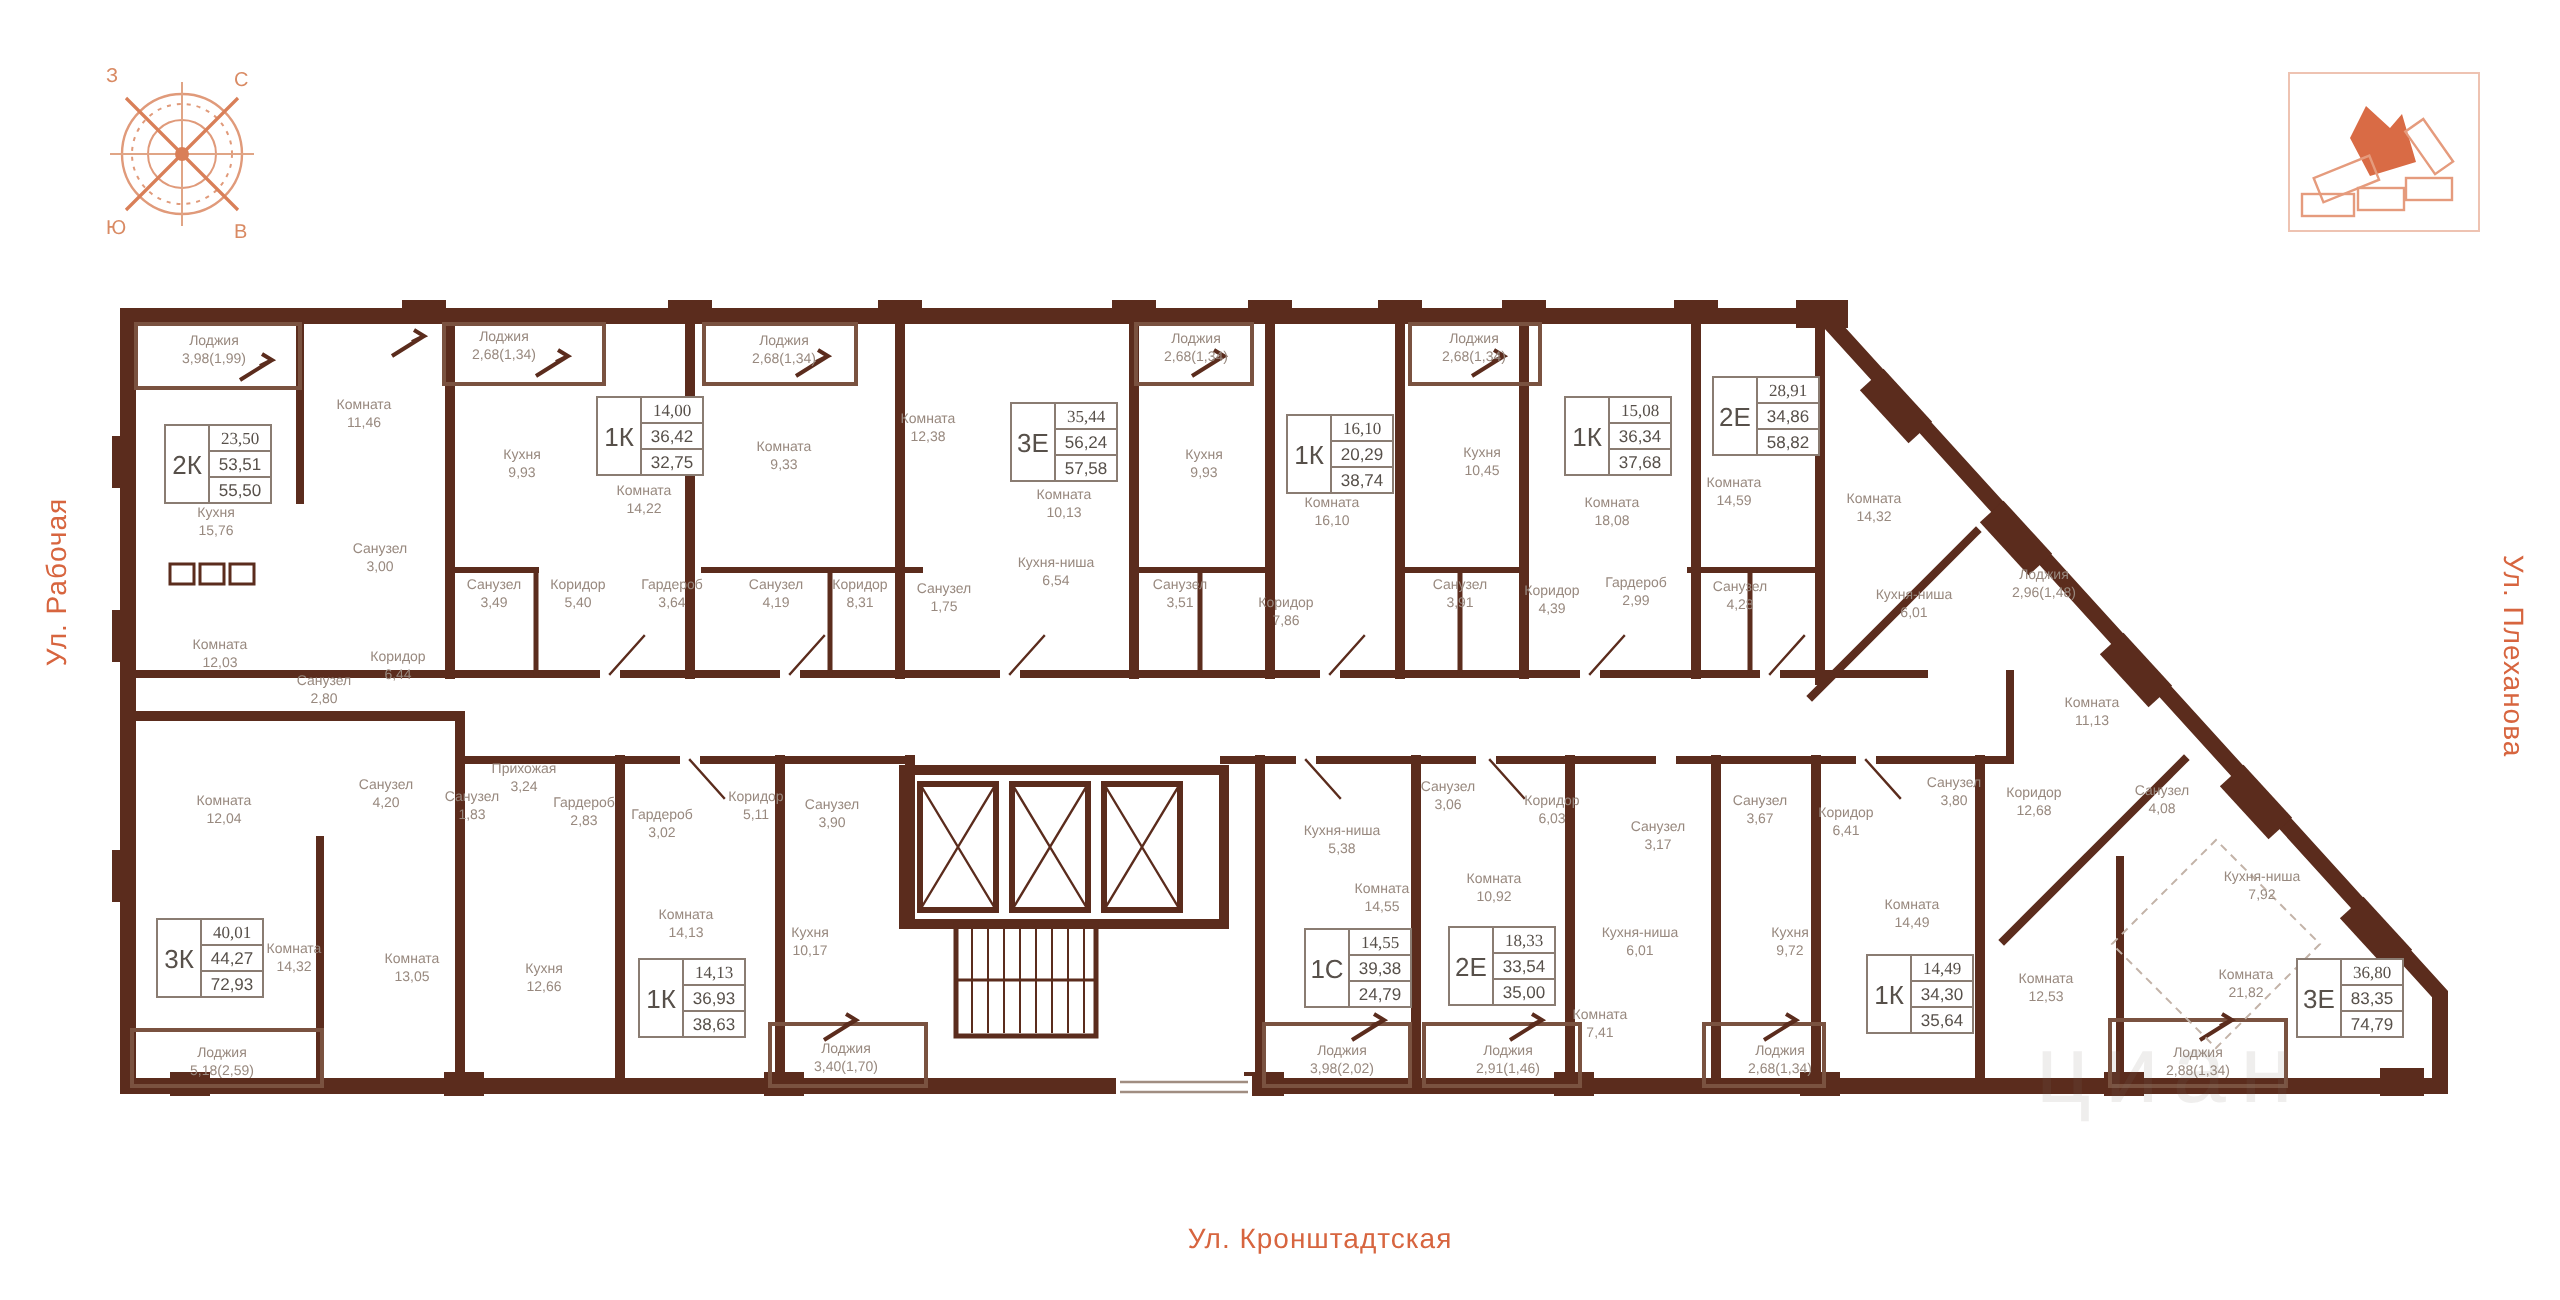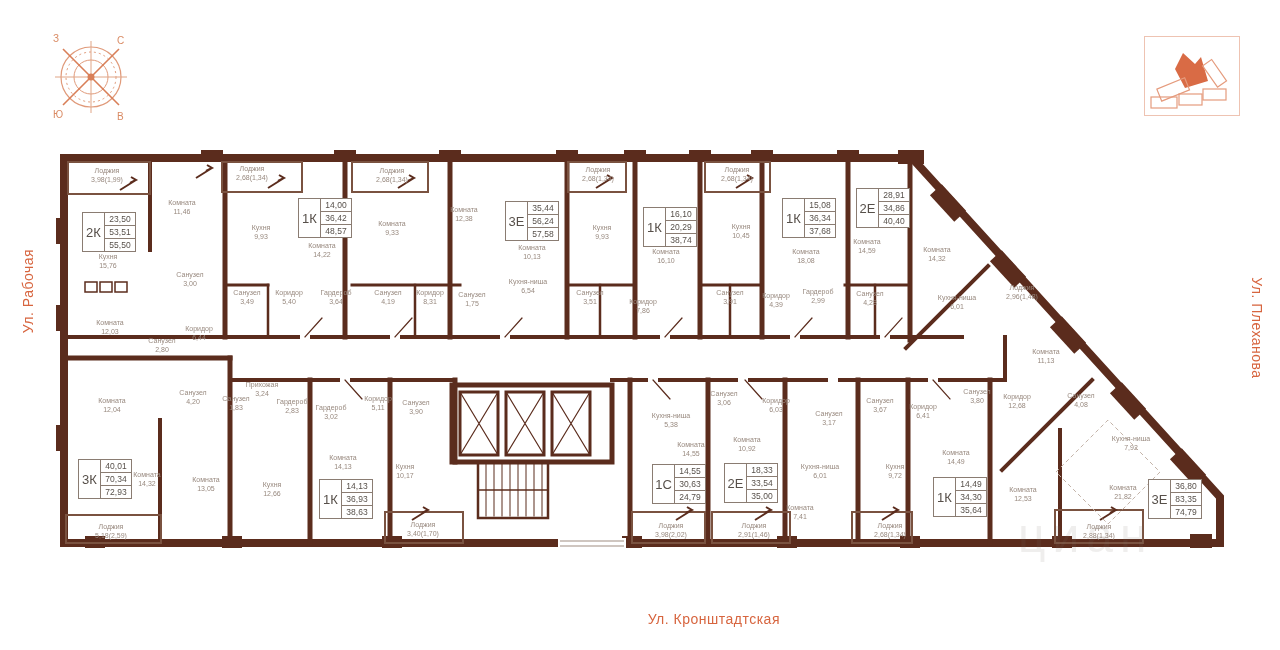--- a/index.html
+++ b/index.html
@@ -9,25 +9,25 @@
   #overlay{position:absolute;left:0;top:0;width:1280px;height:650px;}
   .room-label{position:absolute;transform:translate(-50%,-50%);text-align:center;
     font-size:7px;line-height:1.25;color:#98897f;white-space:nowrap;}
   .apt-box{position:absolute;display:flex;width:54px;height:40px;background:#fff;
     border:1px solid #8a7c72;color:#57504a;box-sizing:border-box;z-index:4;}
   .apt-type{width:21px;display:flex;align-items:center;justify-content:center;
     font-size:13px;border-right:1px solid #8a7c72;}
   .apt-areas{flex:1;display:flex;flex-direction:column;}
   .apt-areas .ar{flex:1;display:flex;align-items:center;justify-content:center;
     font-size:8.5px;border-top:1px solid #8a7c72;}
-  .apt-areas .ar:first-child{border-top:none;}
+  .apt-areas .ar:first-child{border-top:none;font-family:Liberation Serif, serif;}
   .street{position:absolute;color:#d7653f;font-size:14px;letter-spacing:.5px;z-index:5;}
   .street.v-left{left:-32px;top:283px;width:120px;text-align:center;transform:rotate(-90deg);}
   .street.v-right{left:1192px;top:320px;width:130px;text-align:center;transform:rotate(90deg);}
-  .street.h-bottom{left:540px;top:611px;width:240px;text-align:right;}
+  .street.h-bottom{left:540px;top:611px;width:240px;text-align:center;}
   #compass{position:absolute;left:45px;top:25px;width:96px;height:104px;z-index:5;}
   #compass span{position:absolute;color:#d98a63;font-size:10px;}
   #sitemap{position:absolute;left:1144px;top:36px;width:94px;height:78px;
     border:1px solid #eec3b2;z-index:5;}
   .watermark{position:absolute;color:rgba(125,115,108,.12);font-size:48px;
     letter-spacing:7px;z-index:1;}
 </style>
 </head>
 <body>
 
@@ -514,21 +514,21 @@
         <span class="ar">23,50</span>
         <span class="ar">53,51</span>
         <span class="ar">55,50</span>
       </div>
     </div>
       <div class="apt-box" style="left: 298px; top: 198px;">
       <div class="apt-type">1К</div>
       <div class="apt-areas">
         <span class="ar">14,00</span>
         <span class="ar">36,42</span>
-        <span class="ar">48,57</span>
+        <span class="ar">32,75</span>
       </div>
     </div>
       <div class="apt-box" style="left: 505px; top: 201px;">
       <div class="apt-type">3Е</div>
       <div class="apt-areas">
         <span class="ar">35,44</span>
         <span class="ar">56,24</span>
         <span class="ar">57,58</span>
       </div>
     </div>
@@ -546,44 +546,44 @@
         <span class="ar">15,08</span>
         <span class="ar">36,34</span>
         <span class="ar">37,68</span>
       </div>
     </div>
       <div class="apt-box" style="left: 856px; top: 188px;">
       <div class="apt-type">2Е</div>
       <div class="apt-areas">
         <span class="ar">28,91</span>
         <span class="ar">34,86</span>
-        <span class="ar">40,40</span>
+        <span class="ar">58,82</span>
       </div>
     </div>
       <div class="apt-box" style="left: 78px; top: 459px;">
       <div class="apt-type">3К</div>
       <div class="apt-areas">
         <span class="ar">40,01</span>
-        <span class="ar">70,34</span>
+        <span class="ar">44,27</span>
         <span class="ar">72,93</span>
       </div>
     </div>
       <div class="apt-box" style="left: 319px; top: 479px;">
       <div class="apt-type">1К</div>
       <div class="apt-areas">
         <span class="ar">14,13</span>
         <span class="ar">36,93</span>
         <span class="ar">38,63</span>
       </div>
     </div>
       <div class="apt-box" style="left: 652px; top: 464px;">
       <div class="apt-type">1С</div>
       <div class="apt-areas">
         <span class="ar">14,55</span>
-        <span class="ar">30,63</span>
+        <span class="ar">39,38</span>
         <span class="ar">24,79</span>
       </div>
     </div>
       <div class="apt-box" style="left: 724px; top: 463px;">
       <div class="apt-type">2Е</div>
       <div class="apt-areas">
         <span class="ar">18,33</span>
         <span class="ar">33,54</span>
         <span class="ar">35,00</span>
       </div>

